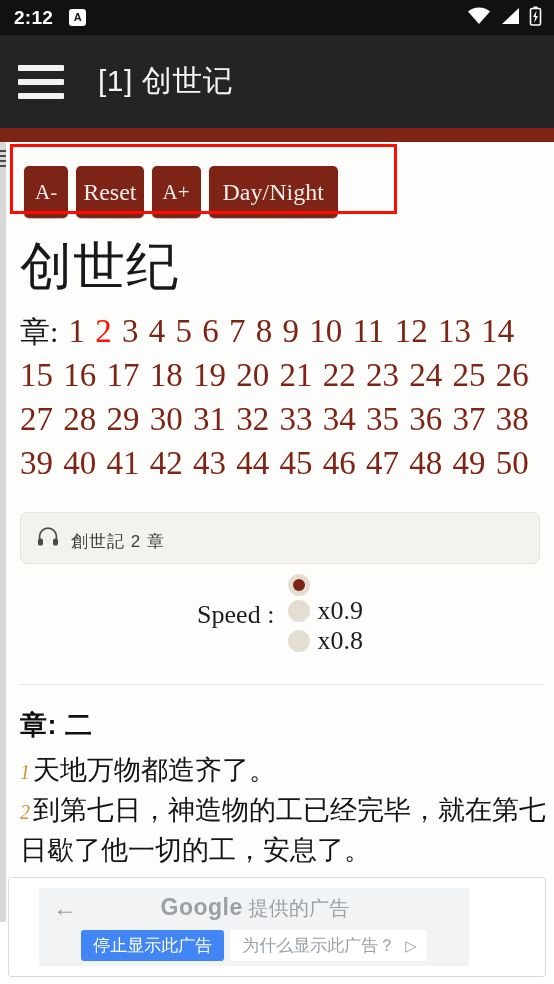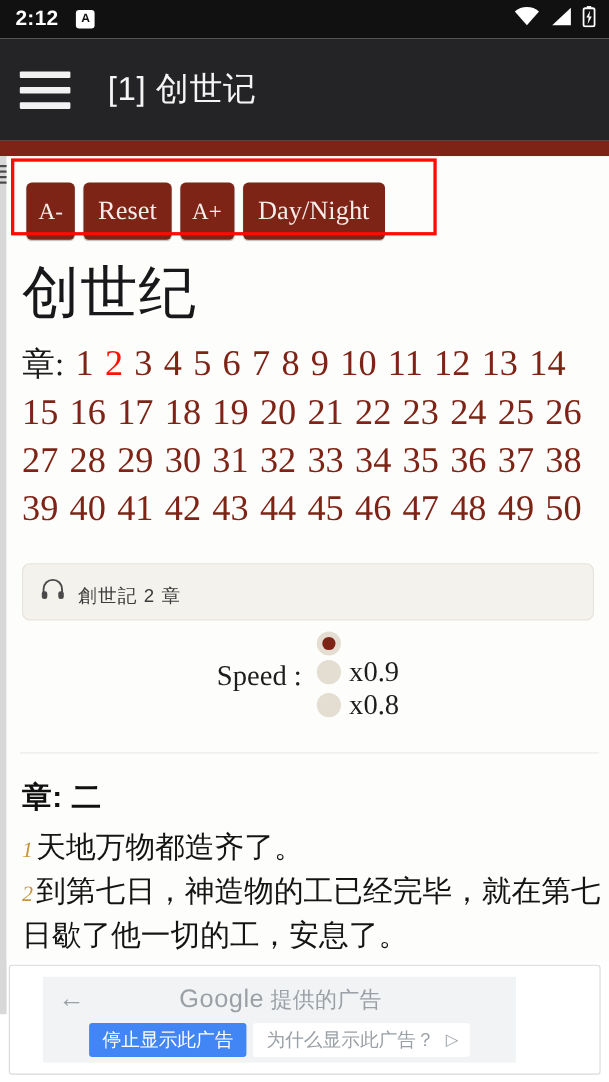--- a/index.html
+++ b/index.html
@@ -67,21 +67,21 @@
     border:3px solid #ff0b00; pointer-events:none;
   }
   .toolbar { display:flex; gap:8px; padding:14px 0 0 14px; }
   .tb-btn {
     background:#7e2417; color:#f6ece9; border:none; border-radius:5px;
     font-family:"Liberation Serif","DejaVu Serif",serif;
     cursor:pointer; line-height:1; white-space:nowrap;
     box-shadow:0 1px 1px rgba(0,0,0,.25);
   }
   .tb-btn.small { font-size:21px; padding:9px 11px; }
-  .tb-btn.med   { font-size:24px; padding:8px 13px; }
+  .tb-btn.med   { font-size:24px; padding:8px 7px; }
   .tb-btn.wide  { font-size:24px; padding:14px 14px; }
 
   
   .book-title {
     font-size:52px; color:#18181a; font-weight:400;
     padding:14px 0 4px 14px; letter-spacing:1px;
   }
 
   
   .chapters {
@@ -146,21 +146,21 @@
   .ad-inner {
     position:absolute; left:30px; top:10px; width:430px; height:78px;
     background:#f1f3f4;
   }
   .ad-top { display:flex; align-items:center; height:40px; padding:0 14px; }
   .ad-back { font-size:24px; color:#9aa0a6; line-height:1; cursor:pointer; }
   .ad-byline {
     flex:1; text-align:center; font-size:20px; color:#9aa0a6;
     margin-right:22px; letter-spacing:.2px;
   }
-  .ad-byline .g { font-size:23px; color:#9aa0a6; letter-spacing:.5px; }
+  .ad-byline .g { font-size:23px; color:#9aa0a6; letter-spacing:.5px;font-weight:bold; }
   .ad-btns { display:flex; justify-content:center; gap:6px; padding-top:2px; }
   .ad-btn-blue {
     background:#4285f4; color:#ffffff; font-size:17px; border:none;
     border-radius:3px; padding:7px 12px; cursor:pointer; line-height:1;
   }
   .ad-btn-white {
     background:#ffffff; color:#9aa0a6; font-size:17px; border:none;
     border-radius:3px; padding:7px 10px 7px 12px; cursor:pointer;
     display:flex; align-items:center; gap:10px; line-height:1;
   }

